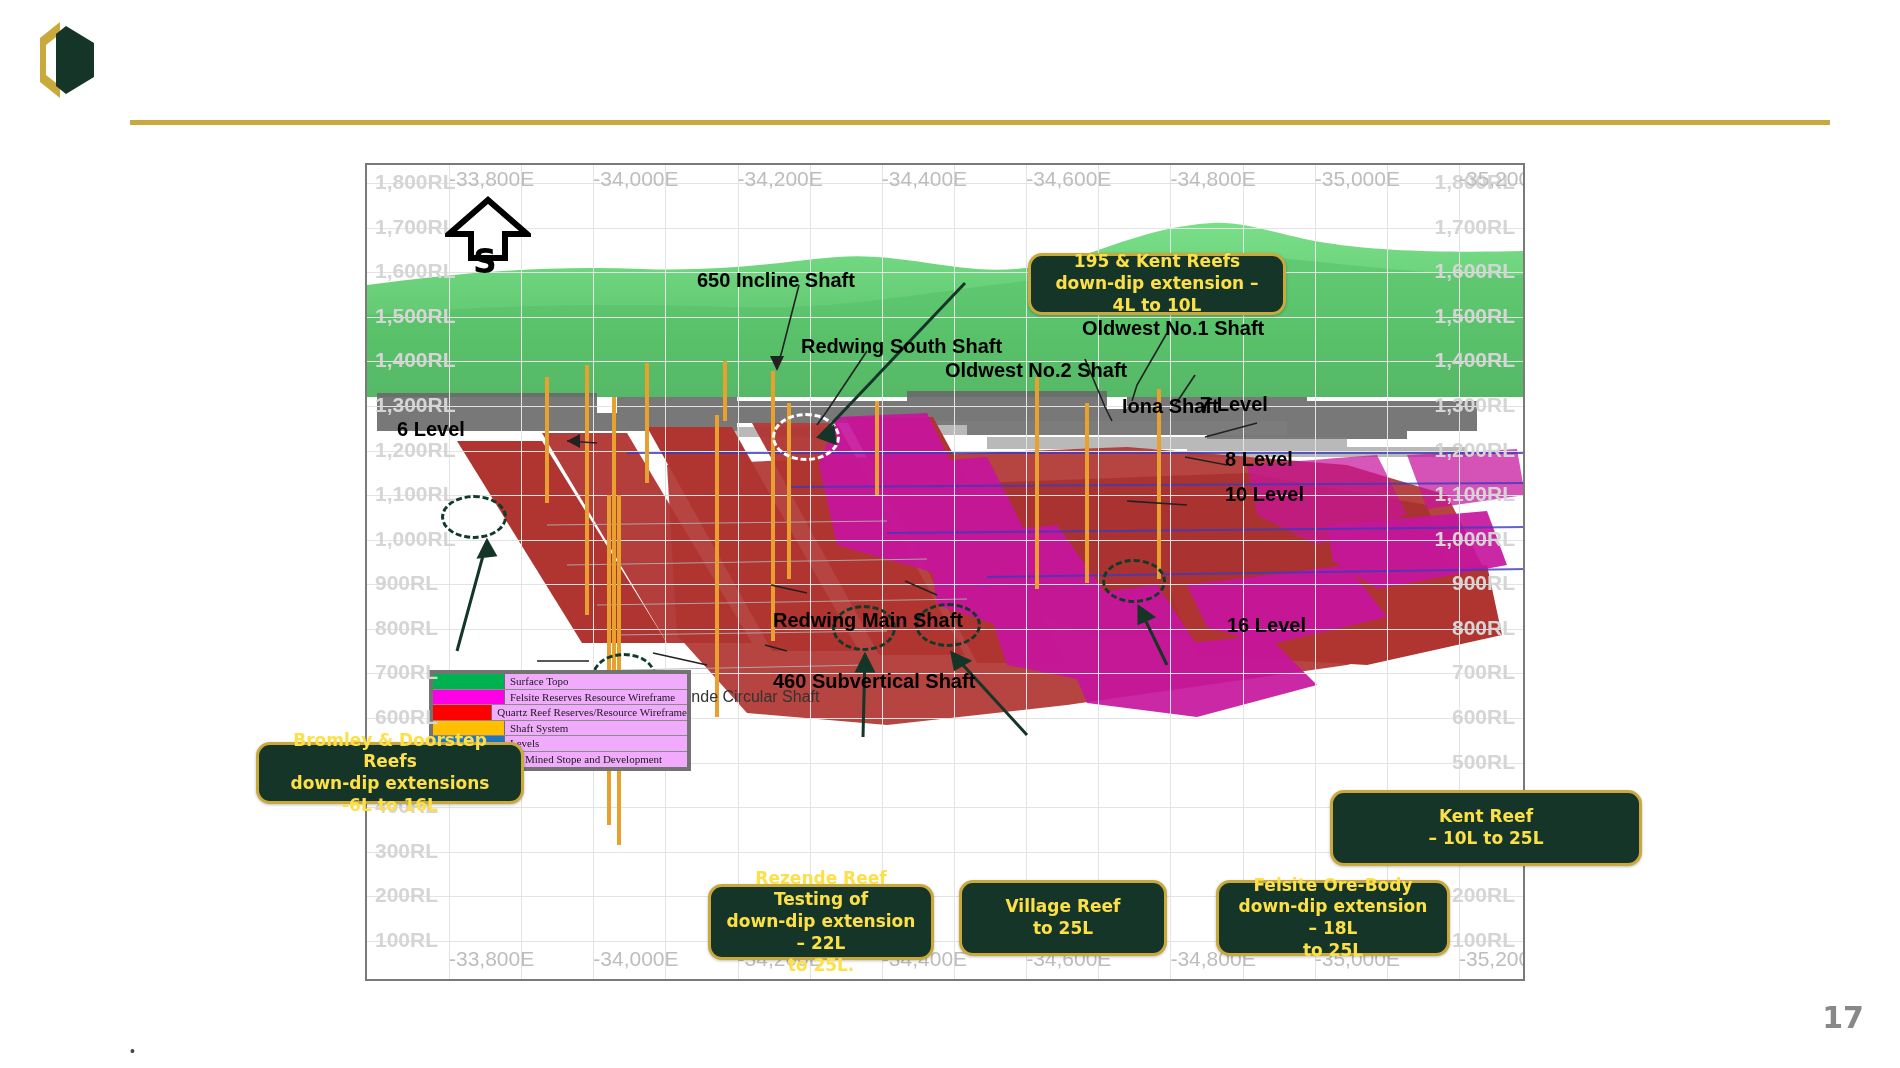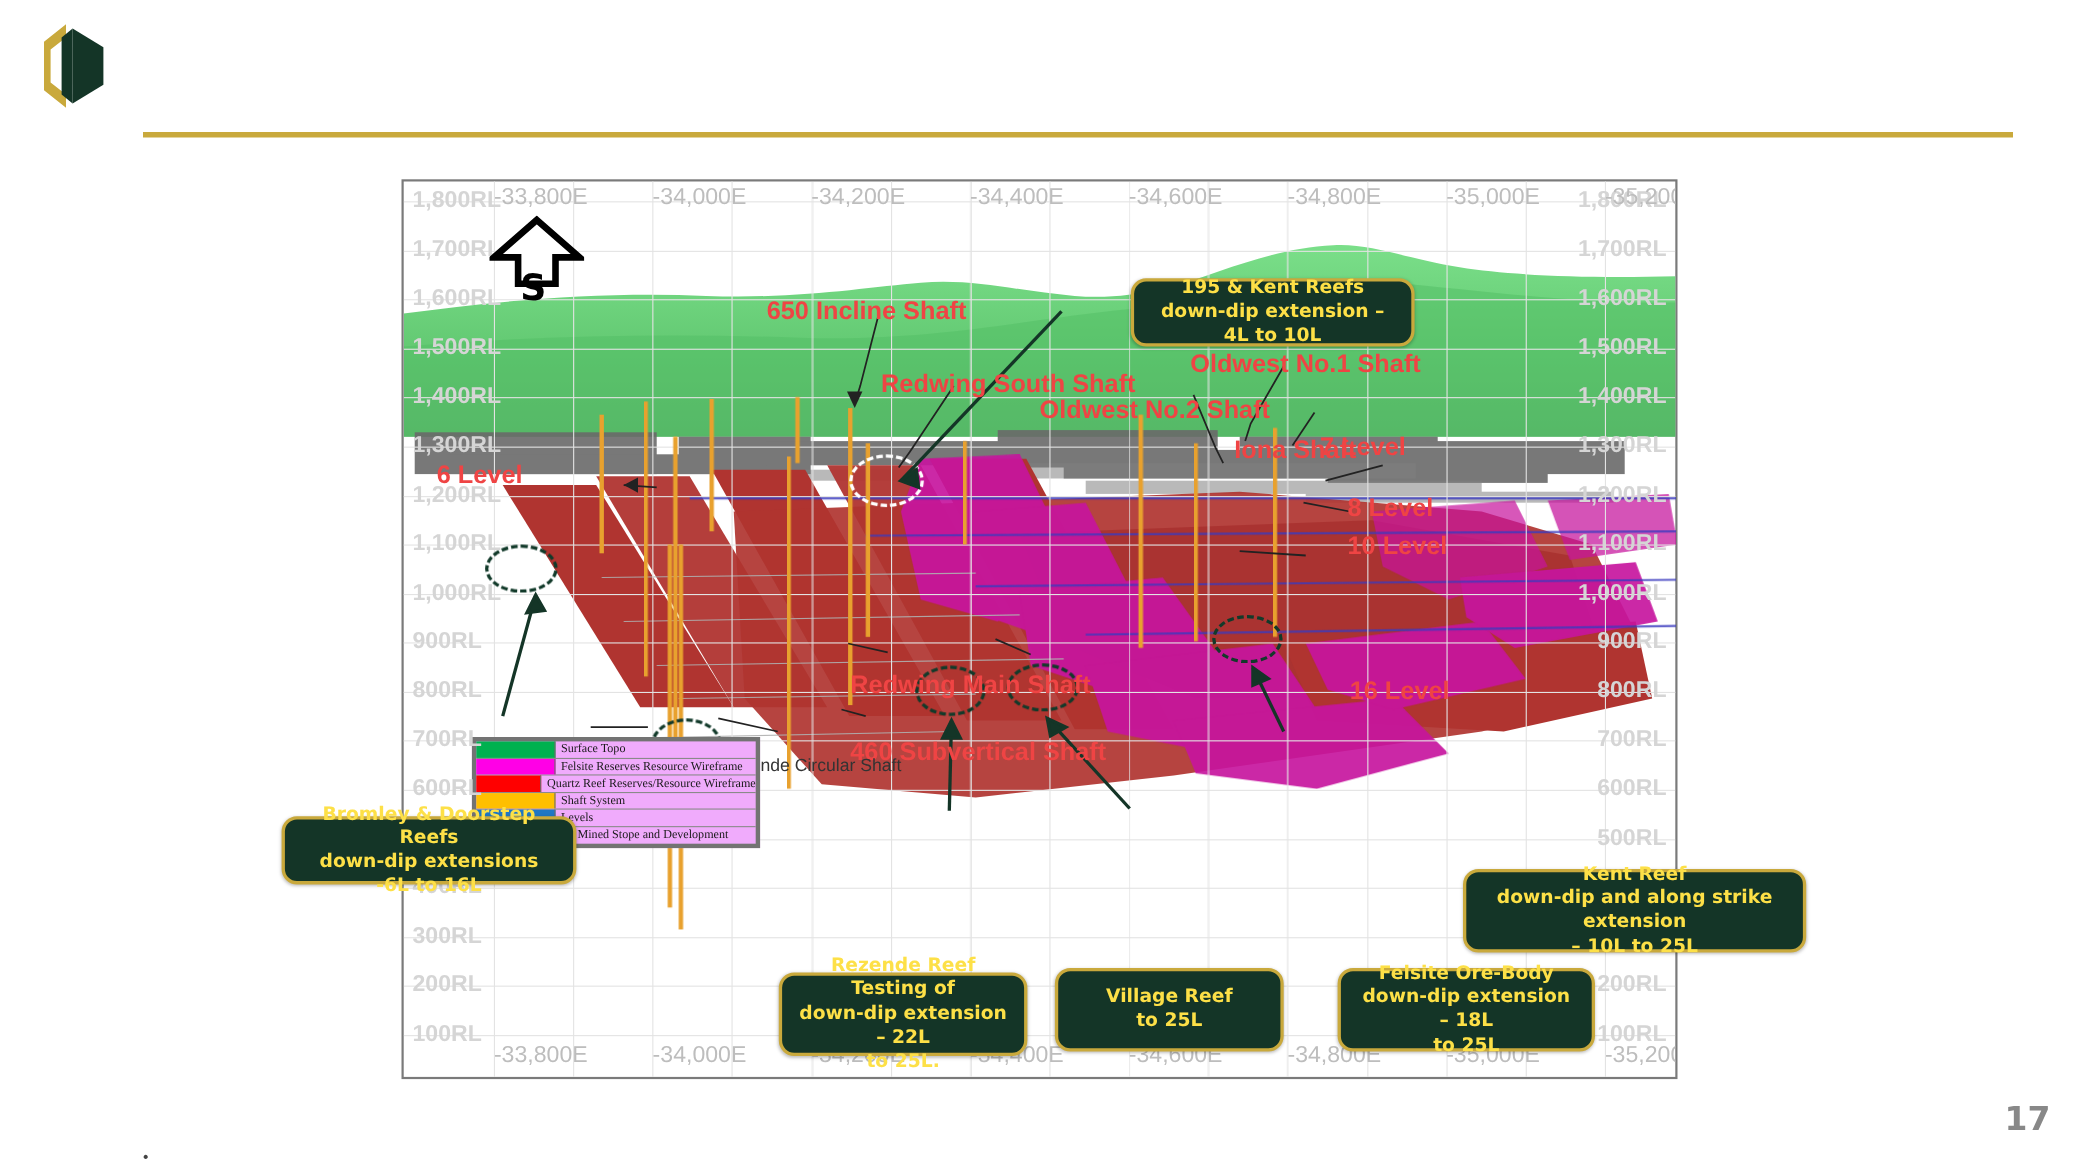--- a/index.html
+++ b/index.html
@@ -44,21 +44,21 @@
   .ylabel.right { right: 8px; }
   .xlabel {
     position: absolute; font-size: 21px; color: #bdbdbd; font-weight: 500;
     white-space: nowrap;
     margin-left: 48px;
   }
   .shaft    { position: absolute; width: 4px; background: #e8a12e; }
 
   
   .anno {
-    position: absolute; font-size: 23px; font-weight: 600; color: #ef4444;
+    position: absolute; font-size: 20px; font-weight: 600; color: #000000;
     white-space: nowrap; font-family: "Liberation Sans", sans-serif;
   }
   .anno.small { font-size: 16px; font-weight: 500; color: #333; }
 
   
   .target {
     position: absolute; border: 3.5px dashed #123a2a; border-radius: 50%;
     background: transparent;
   }
   .target.white { border-color: #ffffff; }
@@ -407,21 +407,20 @@
   <div class="callout" style="left:256px;top:742px;width:268px;height:62px">
     <div>
       <span>Bromley &amp; Doorstep Reefs</span>
       <span>down-dip extensions -6L to 16L</span>
     </div>
   </div>
 
   <div class="callout" style="left:1330px;top:790px;width:312px;height:76px">
     <div>
       <span>Kent Reef</span>
-      <span>down-dip and along strike extension</span>
       <span>– 10L to 25L</span>
     </div>
   </div>
 
   <div class="callout" style="left:708px;top:884px;width:226px;height:76px">
     <div>
       <span>Rezende Reef  Testing of</span>
       <span>down-dip extension – 22L</span>
       <span>to 25L.</span>
     </div>

